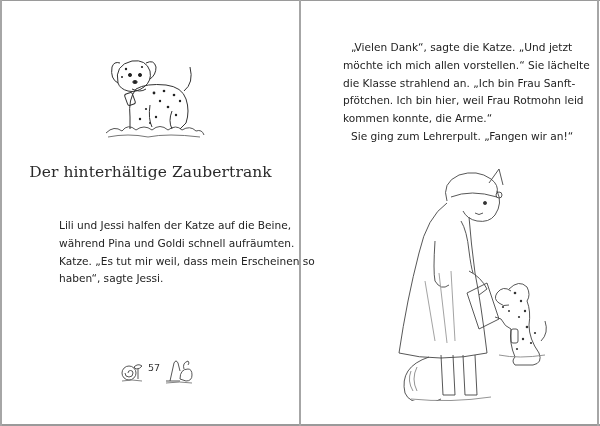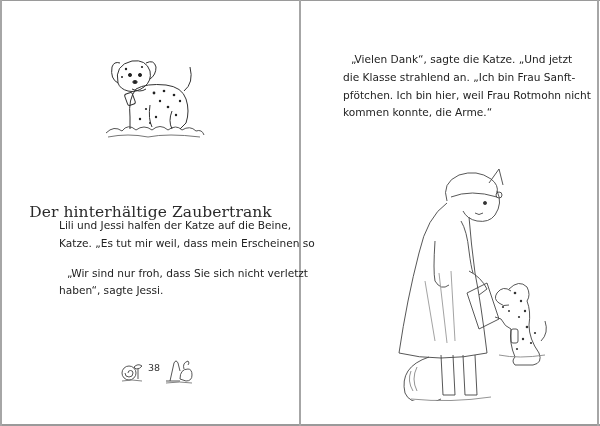--- a/index.html
+++ b/index.html
@@ -10,26 +10,26 @@
   .frame-left { position: absolute; left: 0; top: 0; width: 2px; height: 426px; background: #a6a6a6; }
   .frame-right { position: absolute; left: 597px; top: 0; width: 2px; height: 426px; background: #a6a6a6; }
   .seam { position: absolute; left: 299px; top: 0; width: 2px; height: 426px; background: #a6a6a6; }
 
   .page { position: absolute; top: 1px; height: 423px; }
   .page-left { left: 2px; width: 297px; }
   .page-right { left: 301px; width: 296px; }
 
   .chapter-illustration { position: absolute; left: 100px; top: 48px; width: 105px; height: 94px; }
   .chapter-title { position: absolute; left: 0; width: 297px; top: 162px; text-align: center;
-    font-family: "DejaVu Serif", serif; font-size: 15.5px; color: #2a2a2a; letter-spacing: 0.1px; margin-top: 40px; }
+    font-family: "DejaVu Serif", serif; font-size: 15.5px; color: #2a2a2a; letter-spacing: 0.1px; }
 
   .body-text { position: absolute; font-family: "DejaVu Sans", sans-serif; font-size: 10.6px;
     line-height: 17.8px; color: #222; white-space: nowrap; }
   .body-text .ln { display: block; }
-  .body-text .ind { padding-left: 8px; margin-top: 12px; }
+  .body-text .ind { padding-left: 8px; }
   .left-text { left: 57px; top: 216px; }
   .right-text { left: 42px; top: 38px; }
 
   .folio { position: absolute; top: 352px; left: 110px; width: 90px; height: 36px; }
   .folio-number { position: absolute; left: 36px; top: 9px; font-size: 9.5px; color: #333; font-family: "DejaVu Sans", sans-serif; }
   .folio-left-ornament { position: absolute; left: 8px; top: 6px; width: 24px; height: 26px; }
   .folio-right-ornament { position: absolute; left: 52px; top: 4px; width: 30px; height: 28px; }
 
   .scene-illustration { position: absolute; left: 50px; top: 160px; width: 200px; height: 240px; }
 </style>
@@ -82,54 +82,56 @@
           <circle cx="74" cy="66" r="1.2"></circle>
             <circle cx="48" cy="74" r="1"></circle>
         </g>
       </svg>
     </div>
 
     <div class="chapter-title">Der hinterhältige Zaubertrank</div>
 
     <div class="body-text left-text">
       <span class="ln">Lili und Jessi halfen der Katze auf die Beine,</span>
+      <span class="ln">während Pina und Goldi schnell aufräumten.</span>
       <span class="ln">Katze. „Es tut mir weil, dass mein Erscheinen so</span>
-      <span class="ln ind">„Wir sind nur froh, dass Sie sich nicht verletzt</span>
       <span class="ln">haben“, sagte Jessi.</span>
     </div>
 
     <div class="folio">
       <div class="folio-left-ornament">
         <svg width="24" height="26" viewBox="0 0 24 26" fill="none" stroke="#444" stroke-width="0.9">
           <circle cx="9" cy="14" r="7"></circle>
           <path d="M9 14 m-4 0 a4 4 0 1 0 8 0 a2.5 2.5 0 1 0 -5 0"></path>
           <path d="M14 8 q4 -4 8 -1 q-2 3 -6 3z"></path>
           <path d="M18 10 l0 10"></path>
           <path d="M2 22 q10 -2 20 0" stroke="#777"></path>
         </svg>
       </div>
-      <span class="folio-number">38</span>
+      <span class="folio-number">57</span>
       <div class="folio-right-ornament">
         <svg width="30" height="28" viewBox="0 0 30 28" fill="none" stroke="#444" stroke-width="0.9">
           <path d="M6 24 l4 -18 q2 -4 4 0 l2 8"></path>
           <path d="M2 24 l14 0"></path>
           <path d="M16 22 q0 -10 8 -10 q4 0 4 6 q0 6 -6 6z"></path>
           <path d="M20 12 q-2 -6 4 -8 q2 2 0 4"></path>
           <path d="M2 26 q14 -2 26 0" stroke="#777"></path>
         </svg>
       </div>
     </div>
   </div>
 
   <div class="page page-right">
     <div class="body-text right-text">
       <span class="ln ind">„Vielen Dank“, sagte die Katze. „Und jetzt</span>
+      <span class="ln">möchte ich mich allen vorstellen.“ Sie lächelte</span>
       <span class="ln">die Klasse strahlend an. „Ich bin Frau Sanft-</span>
-      <span class="ln">pfötchen. Ich bin hier, weil Frau Rotmohn nicht</span>
+      <span class="ln">pfötchen. Ich bin hier, weil Frau Rotmohn leid</span>
       <span class="ln">kommen konnte, die Arme.“</span>
+      <span class="ln ind">Sie ging zum Lehrerpult. „Fangen wir an!“</span>
     </div>
 
     <div class="scene-illustration">
       <svg width="200" height="240" viewBox="0 0 200 240" fill="none" stroke="#444" stroke-width="0.9">
 
         <path d="M96 40 q-6 -18 12 -26 q18 -6 32 4 q8 6 6 14"></path>
         <path d="M100 36 q20 -8 46 0"></path>
         <path d="M138 22 l10 -14 l4 16"></path>
         <path d="M146 30 q6 12 -2 24 q-6 8 -18 6 q-10 -2 -14 -10"></path>
         <circle cx="134" cy="42" r="1.6" fill="#333"></circle>

